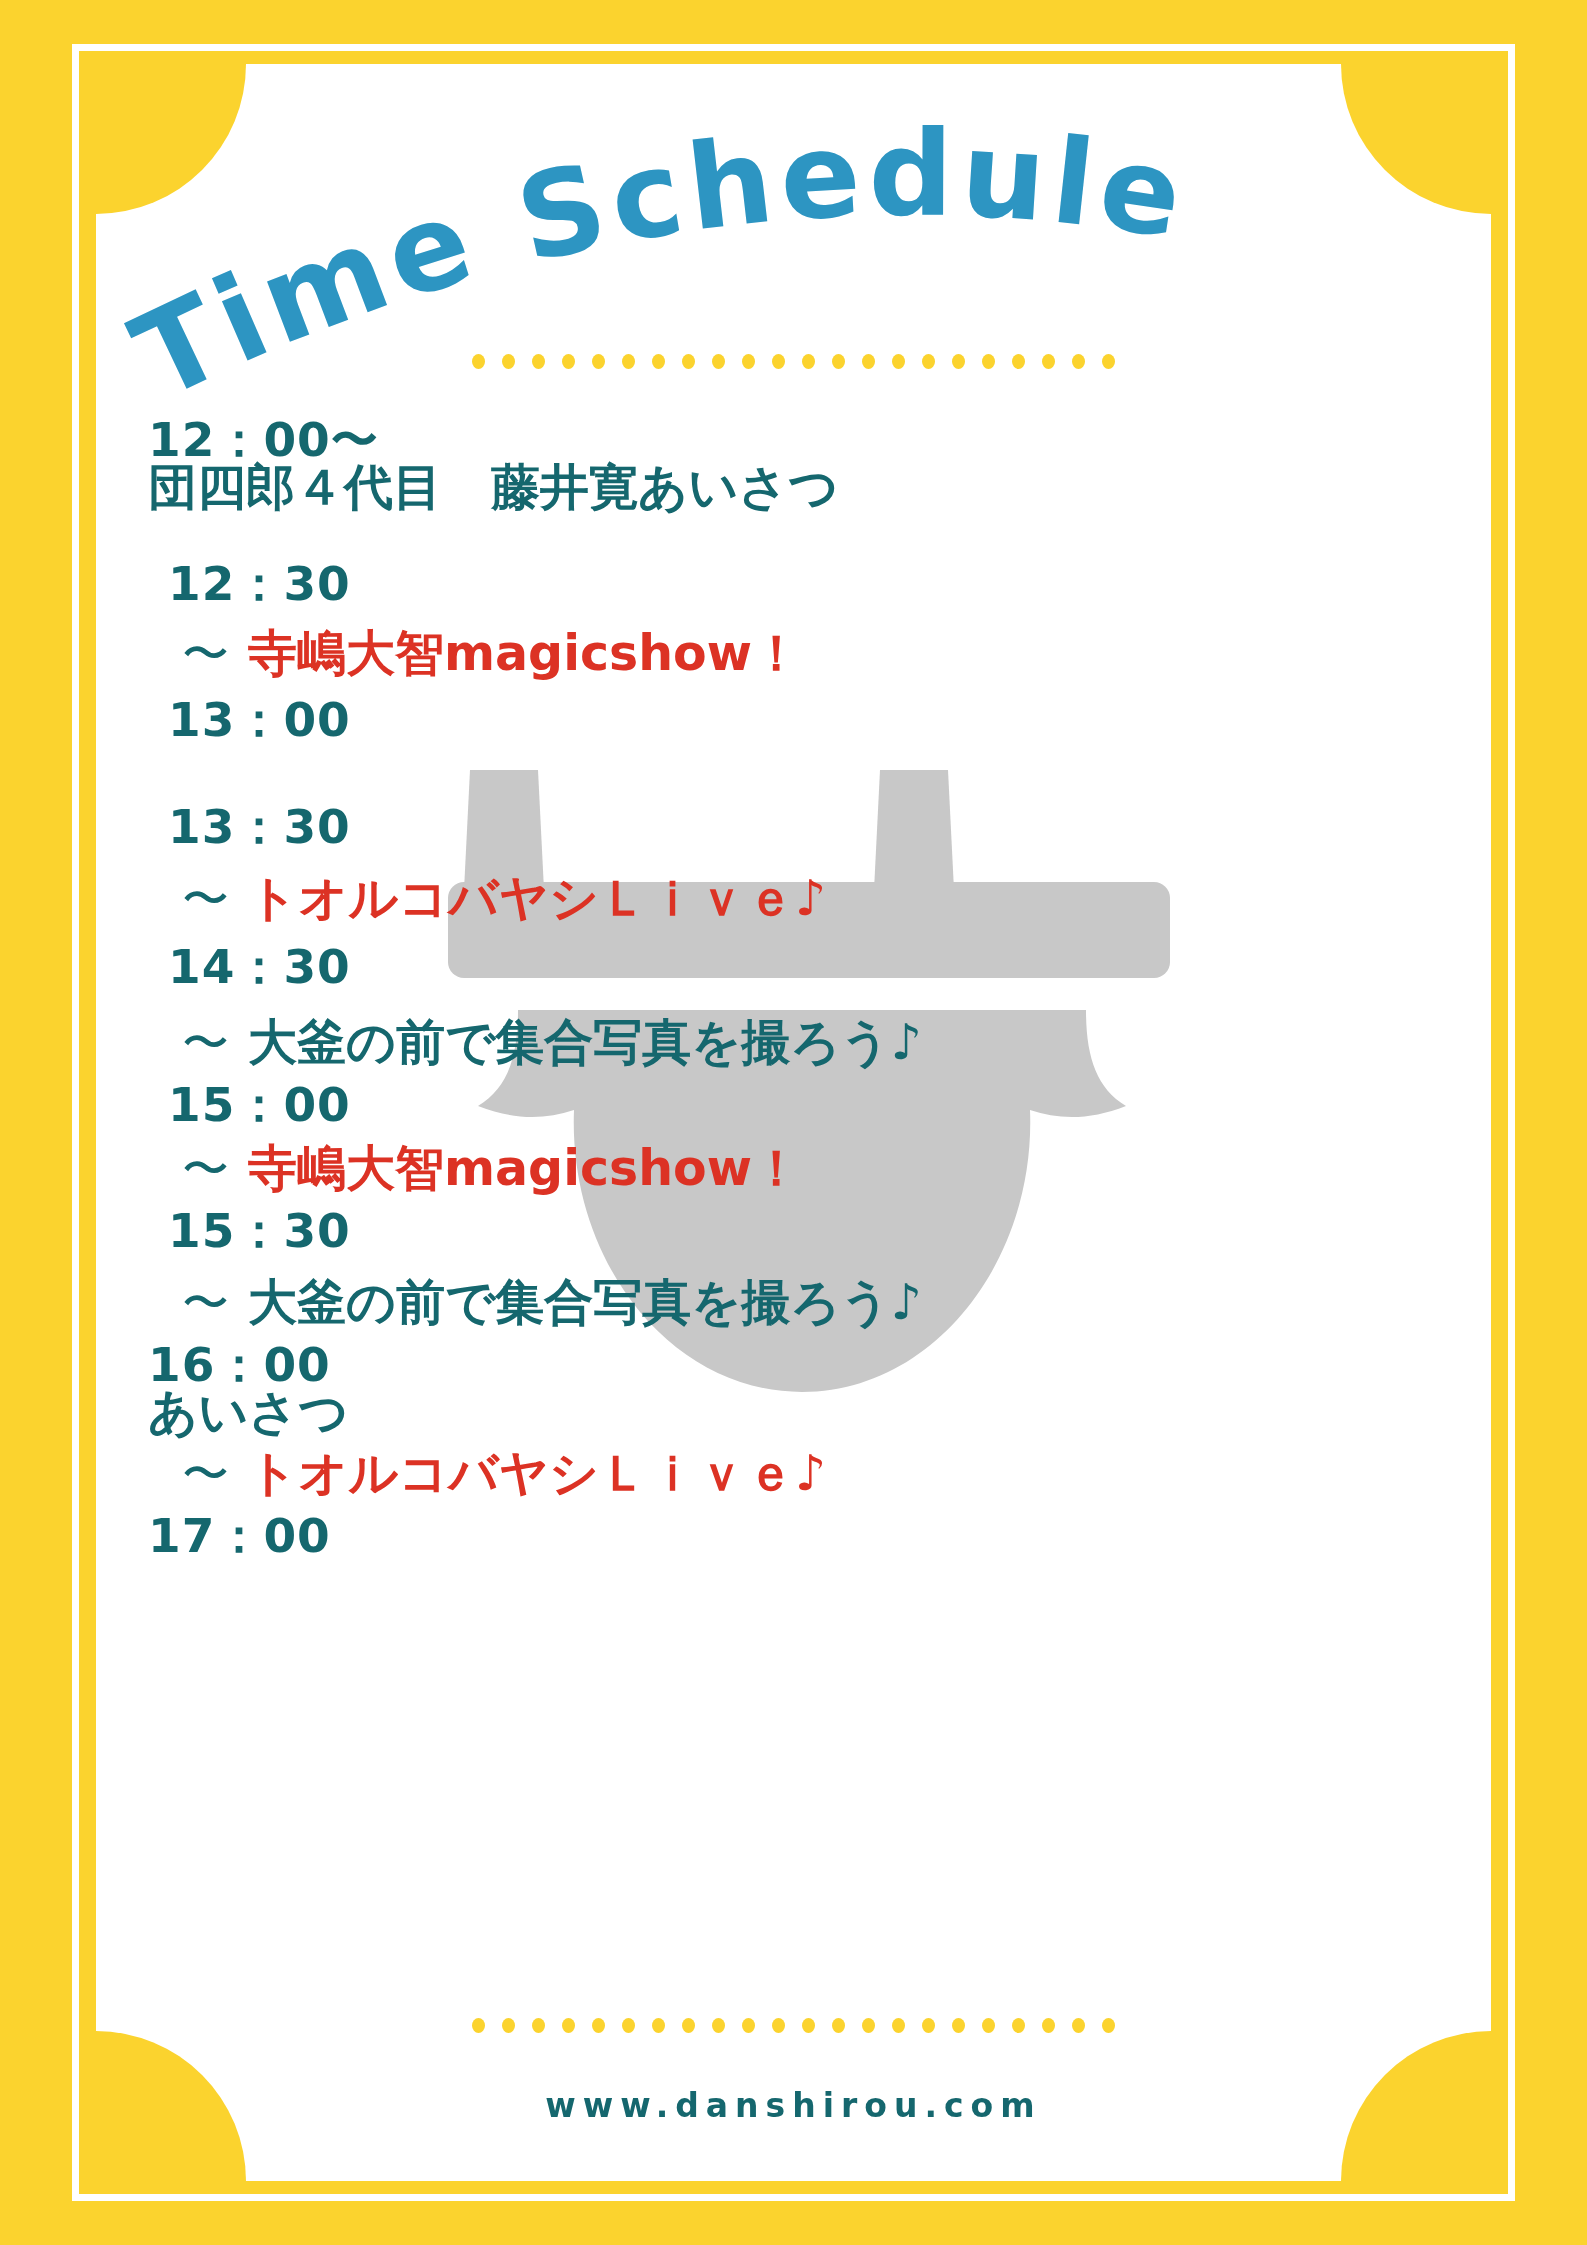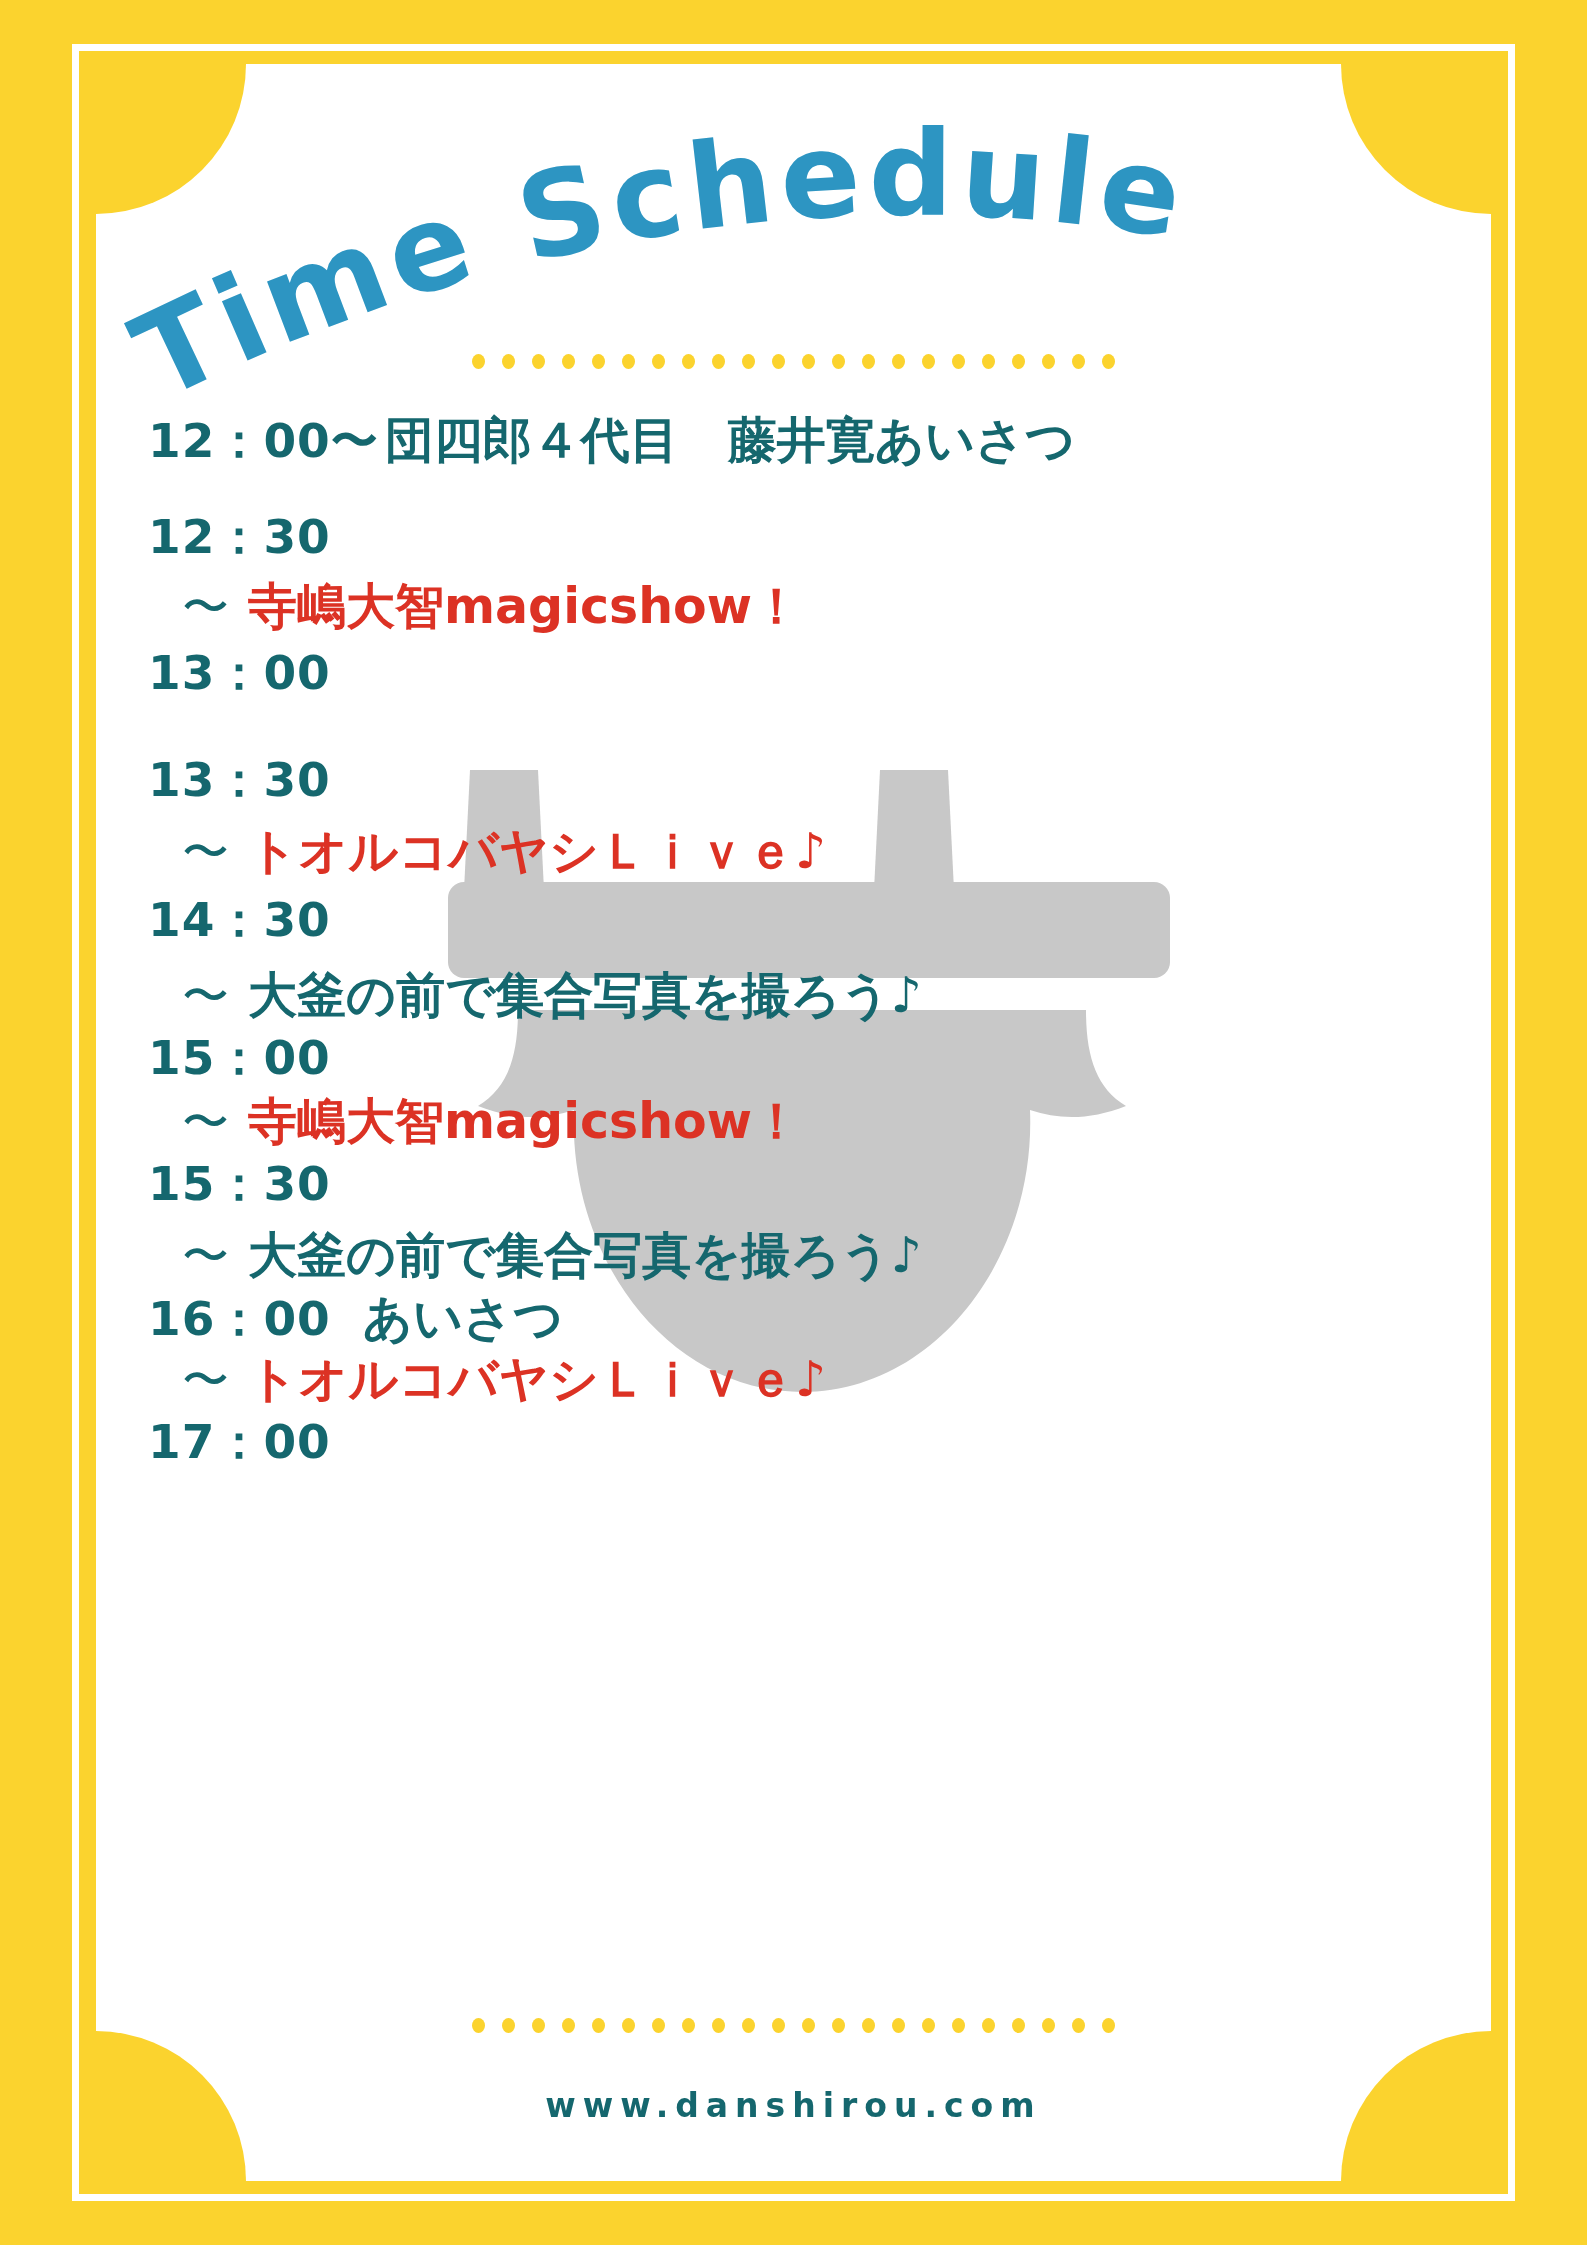--- a/index.html
+++ b/index.html
@@ -100,25 +100,25 @@
     font-size:47px;font-weight:700;color:#15676E;
     letter-spacing:1px;white-space:nowrap;
   }
   .label{
     font-size:49px;font-weight:700;white-space:nowrap;
   }
   .label.teal{color:#15676E;}
   .label.red{color:#DC3224;}
 
   
-  .row-single{padding-left:52px;margin-bottom:10px;}
+  .row-single{padding-left:52px;margin-bottom:10px;flex-direction:column;}
   .row-single .time{margin-right:6px;}
 
   
-  .row-time{padding-left:52px;}
+  .row-time{padding-left:72px;}
   
   .row-event{padding-left:86px;}
   .row-event .tilde{
     flex:0 0 auto;width:66px;
     font-size:47px;font-weight:400;color:#15676E;
   }
 
   
   #footer-url{
     position:absolute;left:0;bottom:56px;width:100%;

